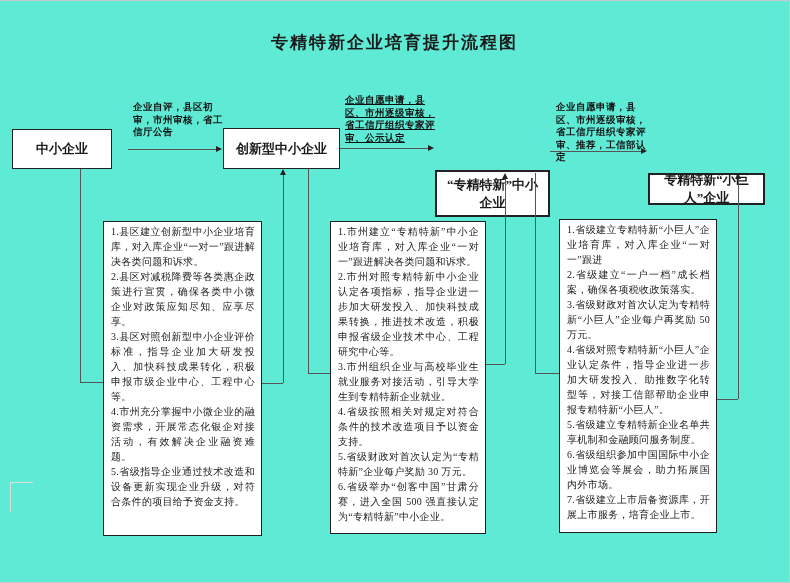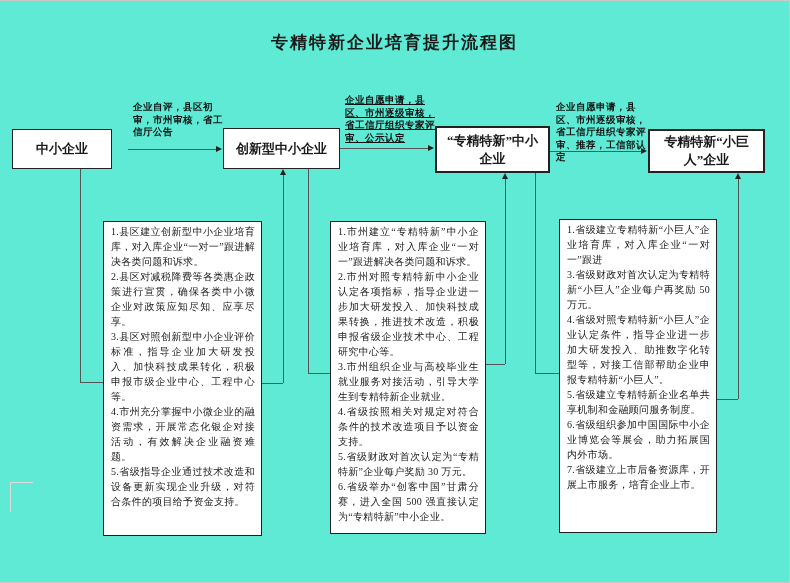--- a/index.html
+++ b/index.html
@@ -11,21 +11,21 @@
   }
   .title{
     position:absolute;left:0;top:30px;width:100%;text-align:center;
     font-size:17px;font-weight:bold;letter-spacing:2px;
   }
   .stage{
     position:absolute;box-sizing:border-box;background:#fff;
     border:1.6px solid #222;display:flex;align-items:center;justify-content:center;
     text-align:center;font-weight:bold;font-size:13px;line-height:1.35;padding:2px 6px;
   }
-  .stage.heavy{border-width:2.2px;}
+  .stage.heavy{border-width:2.2px;margin-top:44px;}
   .tlabel{
     position:absolute;font-size:9.5px;line-height:1.32;font-weight:600;
     letter-spacing:0.5px;color:#111;
   }
   .hline{position:absolute;height:1px;background:#555;}
   .vline{position:absolute;width:1px;background:#555;}
   .arrow-right{
     position:absolute;width:0;height:0;
     border-top:3.5px solid transparent;border-bottom:3.5px solid transparent;
     border-left:6.5px solid #222;
@@ -52,21 +52,21 @@
 
   <div class="stage" style="left:12px;top:128px;width:100px;height:40px;">
     <span>中小企业</span>
   </div>
   <div class="stage" style="left:223px;top:127px;width:117px;height:41px;">
     <span>创新型中小企业</span>
   </div>
   <div class="stage heavy" style="left:435px;top:125px;width:115px;height:47px;">
     <span>“专精特新”中小企业</span>
   </div>
-  <div class="stage heavy" style="left:648px;top:128px;width:117px;height:44px;">
+  <div class="stage heavy" style="left:648px;top:128px;width:117px;height:32px;">
     <span>专精特新“小巨人”企业</span>
   </div>
 
   <div class="tlabel" style="left:133px;top:100px;width:90px;">企业自评，县区初审，市州审核，省工信厅公告</div>
   <div class="tlabel" style="left:345px;top:93px;width:96px;text-decoration:underline;">企业自愿申请，县区、市州逐级审核，省工信厅组织专家评审、公示认定</div>
   <div class="tlabel" style="left:556px;top:88px;width:98px;margin-top:12px;">企业自愿申请，县区、市州逐级审核，省工信厅组织专家评审、推荐，工信部认定</div>
 
   <div class="hline" style="left:128px;top:148px;width:91px;"></div>
   <div class="arrow-right" style="left:216px;top:144.5px;"></div>
 
@@ -112,20 +112,21 @@
     <p>1.市州建立“专精特新”中小企业培育库，对入库企业“一对一”跟进解决各类问题和诉求。</p>
     <p>2.市州对照专精特新中小企业认定各项指标，指导企业进一步加大研发投入、加快科技成果转换，推进技术改造，积极申报省级企业技术中心、工程研究中心等。</p>
     <p>3.市州组织企业与高校毕业生就业服务对接活动，引导大学生到专精特新企业就业。</p>
     <p>4.省级按照相关对规定对符合条件的技术改造项目予以资金支持。</p>
     <p>5.省级财政对首次认定为“专精特新”企业每户奖励 30 万元。</p>
     <p>6.省级举办“创客中国”甘肃分赛，进入全国 500 强直接认定为“专精特新”中小企业。</p>
   </div>
 
   <div class="detail" style="left:559px;top:218px;width:158px;height:314px;">
     <p>1.省级建立专精特新“小巨人”企业培育库，对入库企业“一对一”跟进</p>
+    <p>2.省级建立“一户一档”成长档案，确保各项税收政策落实。</p>
     <p>3.省级财政对首次认定为专精特新“小巨人”企业每户再奖励 50 万元。</p>
     <p>4.省级对照专精特新“小巨人”企业认定条件，指导企业进一步加大研发投入、助推数字化转型等，对接工信部帮助企业申报专精特新“小巨人”。</p>
     <p>5.省级建立专精特新企业名单共享机制和金融顾问服务制度。</p>
     <p>6.省级组织参加中国国际中小企业博览会等展会，助力拓展国内外市场。</p>
     <p>7.省级建立上市后备资源库，开展上市服务，培育企业上市。</p>
   </div>
 
 </div>
 
 </body></html>

